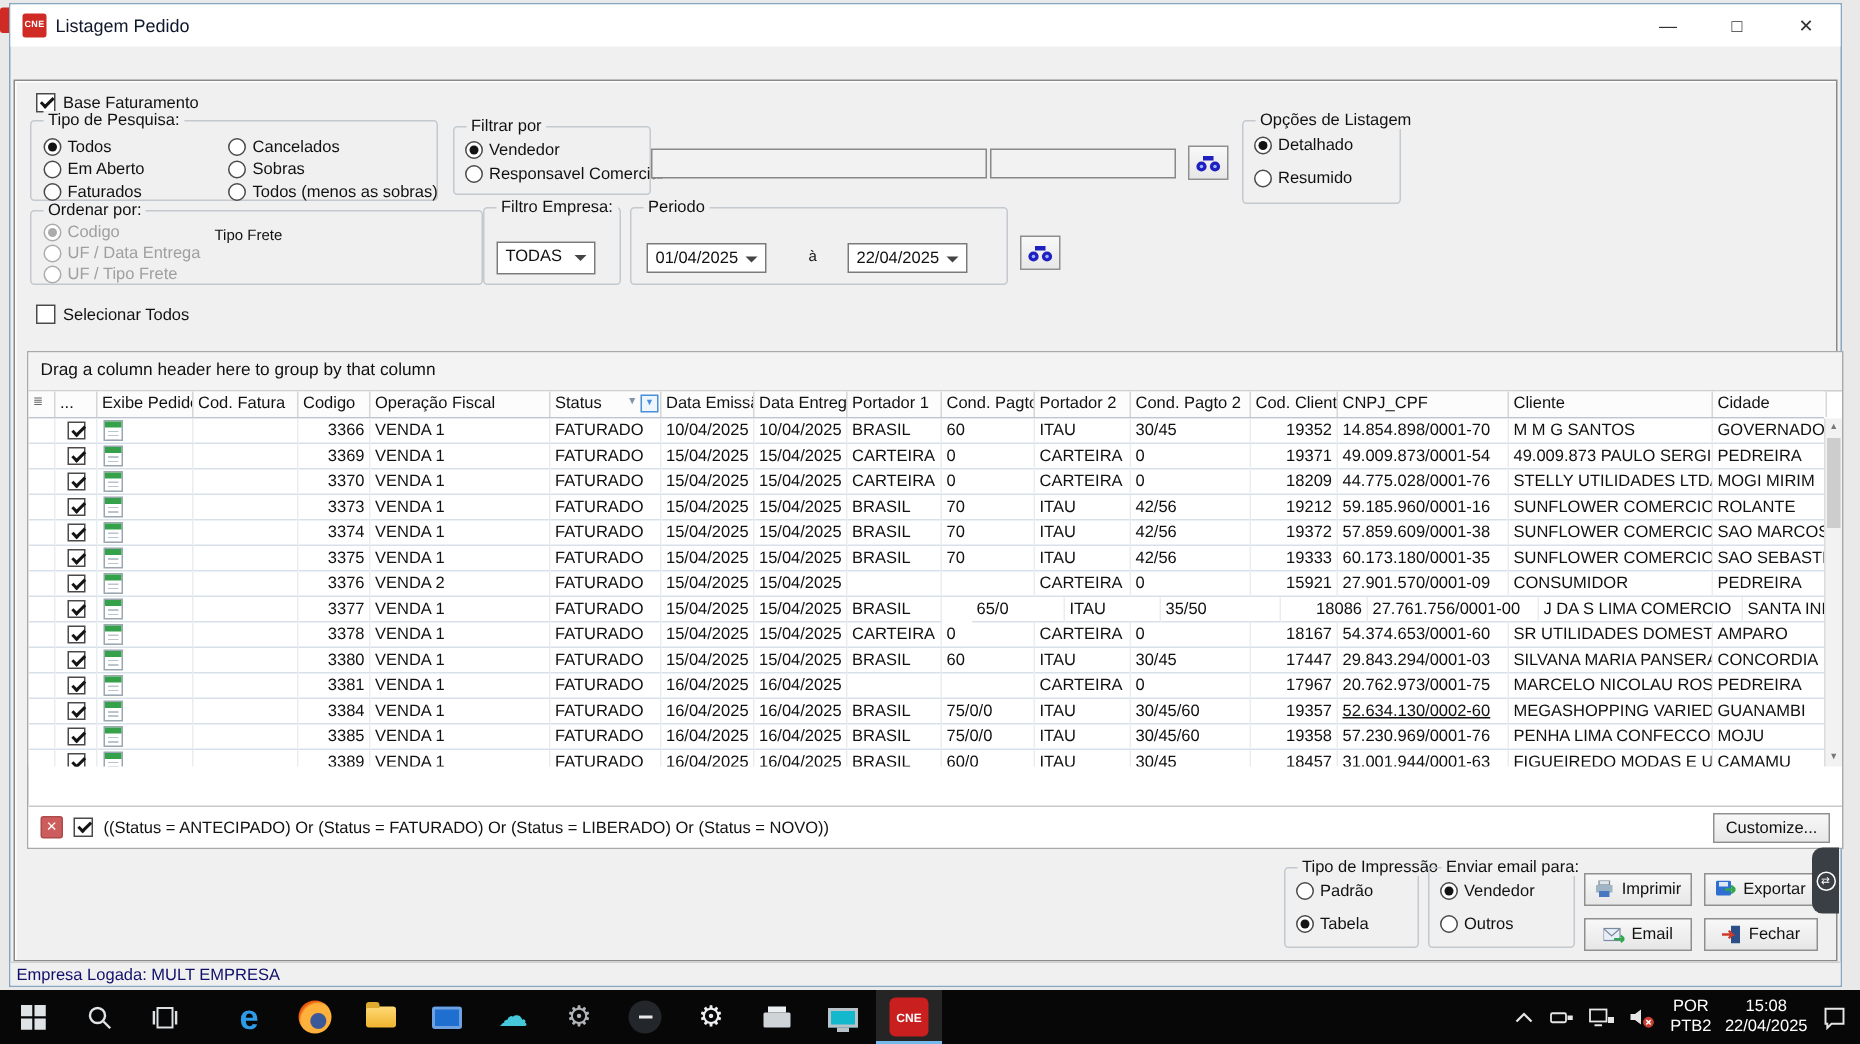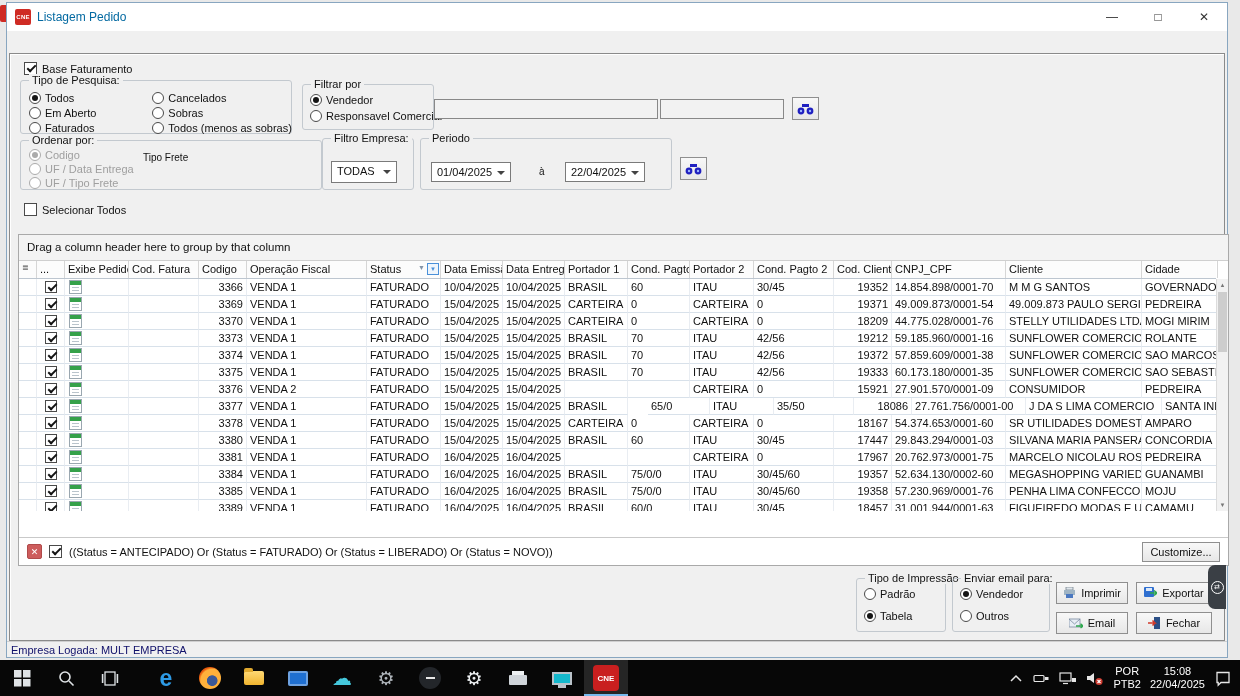--- a/index.html
+++ b/index.html
@@ -8,21 +8,21 @@
 
   
   .bg-frag-red { position:absolute; left:0; top:5px; width:12px; height:17px; background:#cf2b24; border-radius:2px; z-index:0; }
 
   
   .window { position:absolute; left:6px; top:2px; width:1222px; height:656px; background:#f0f0f0;
     border:1px solid #88a6c0; z-index:1; }
   .titlebar { position:absolute; left:0; top:0; right:0; height:28px; background:#ffffff; display:flex; align-items:center; }
   .app-ico { width:16px; height:16px; margin:0 6px 0 8px; background:#cf2b24; border-radius:2px; color:#fff;
     font-size:6px; font-weight:bold; display:flex; align-items:center; justify-content:center; letter-spacing:.2px; }
-  .title-text { font-size:12px; color:#0369a1; }
+  .title-text { font-size:12px; color:#0f172a; }
   .tb-btns { margin-left:auto; display:flex; height:100%; }
   .tb-btn { width:46px; height:100%; display:flex; align-items:center; justify-content:center; font-size:12px; color:#333; }
 
   .tabstrip { position:absolute; left:0; top:28px; right:0; height:22px; display:flex; align-items:flex-end; padding-left:6px; }
   .tab { border:1px solid #9a9a9a; border-bottom:none; padding:3px 10px 3px 10px; font-size:11px; background:#ececec; height:19px; }
   .tab.active { background:#f5f5f5; height:22px; padding-top:5px; position:relative; z-index:2; }
 
   .client { position:absolute; left:2px; right:2px; top:50px; bottom:16px; background:#f0f0f0;
     border:1px solid #8a8a8a; box-shadow:inset 1px 1px 0 #ffffff; }
 
@@ -180,20 +180,33 @@
     <div class="btn3d" style="left:782px;top:43px;width:27px;height:23px;">
       <svg width="17" height="12" viewBox="0 0 17 12">
         <rect x="5" y="1" width="7" height="3" fill="#2020c0"></rect>
         <circle cx="4" cy="8" r="3.4" fill="#2020c0"></circle>
           <circle cx="13" cy="8" r="3.4" fill="#2020c0"></circle>
         <circle cx="4" cy="8" r="1.2" fill="#9bb6ff"></circle>
           <circle cx="13" cy="8" r="1.2" fill="#9bb6ff"></circle>
       </svg>
     </div>
 
+    <div class="groupbox" style="left:818px;top:26px;width:106px;height:56px;">
+      <span class="glabel">Opções de Listagem</span>
+      <div class="radios" style="left: 7px; top: 9px; grid-template-rows: repeat(2, 21px);">
+          <div class="radio-item">
+            <span class="rdot on"></span>
+            <span>Detalhado</span>
+          </div>
+          <div class="radio-item">
+            <span class="rdot"></span>
+            <span>Resumido</span>
+          </div>
+        </div>
+    </div>
 
     <div class="groupbox" style="left:10px;top:86px;width:302px;height:50px;">
       <span class="glabel">Ordenar por:</span>
       <div class="radios" style="left: 8px; top: 7px; grid-template-rows: repeat(3, 13px);">
           <div class="radio-item disabled">
             <span class="rdot on"></span>
             <span>Codigo</span>
           </div>
           <div class="radio-item disabled">
             <span class="rdot"></span>
@@ -520,21 +533,21 @@
             <div class="gc num" style="width: 48px;">3384</div>
             <div class="gc" style="width: 120px;">VENDA 1</div>
             <div class="gc" style="width: 74px;">FATURADO</div>
             <div class="gc" style="width: 62px;">16/04/2025</div>
             <div class="gc" style="width: 62px;">16/04/2025</div>
             <div class="gc" style="width: 63px;">BRASIL</div>
             <div class="gc" style="width: 62px;">75/0/0</div>
             <div class="gc" style="width: 64px;">ITAU</div>
             <div class="gc" style="width: 80px;">30/45/60</div>
             <div class="gc num" style="width: 58px;">19357</div>
-            <div class="gc" style="width: 114px;">52.634.130/0002-60</div>
+            <div class="gc" style="width: 114px; text-decoration: underline;">52.634.130/0002-60</div>
             <div class="gc" style="width: 136px;">MEGASHOPPING VARIEDADES</div>
             <div class="gc" style="width: 76px;">GUANAMBI</div>
           </div>
           <div class="grow">
             <div class="gc" style="width: 18px;"></div>
             <div class="gc" style="width: 28px;">
               <span class="cbx on"></span>
             </div>
             <div class="gc" style="width: 64px;">
               <span class="doc"></span>

